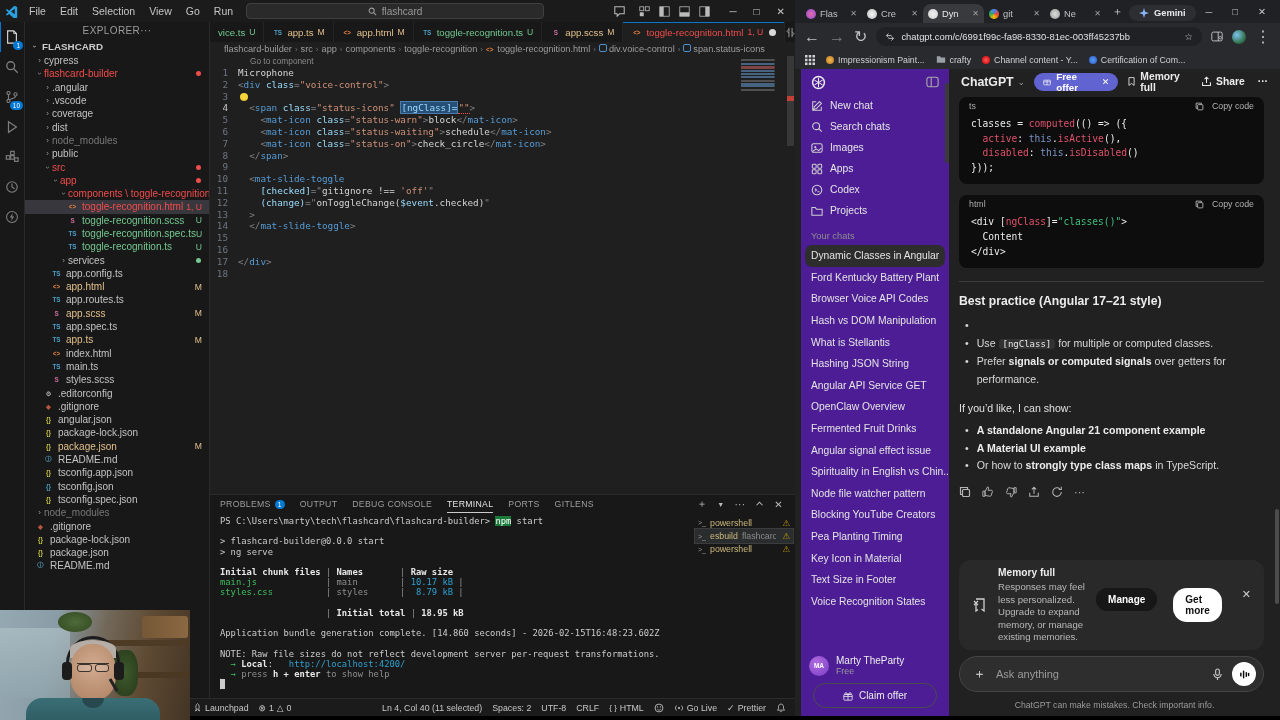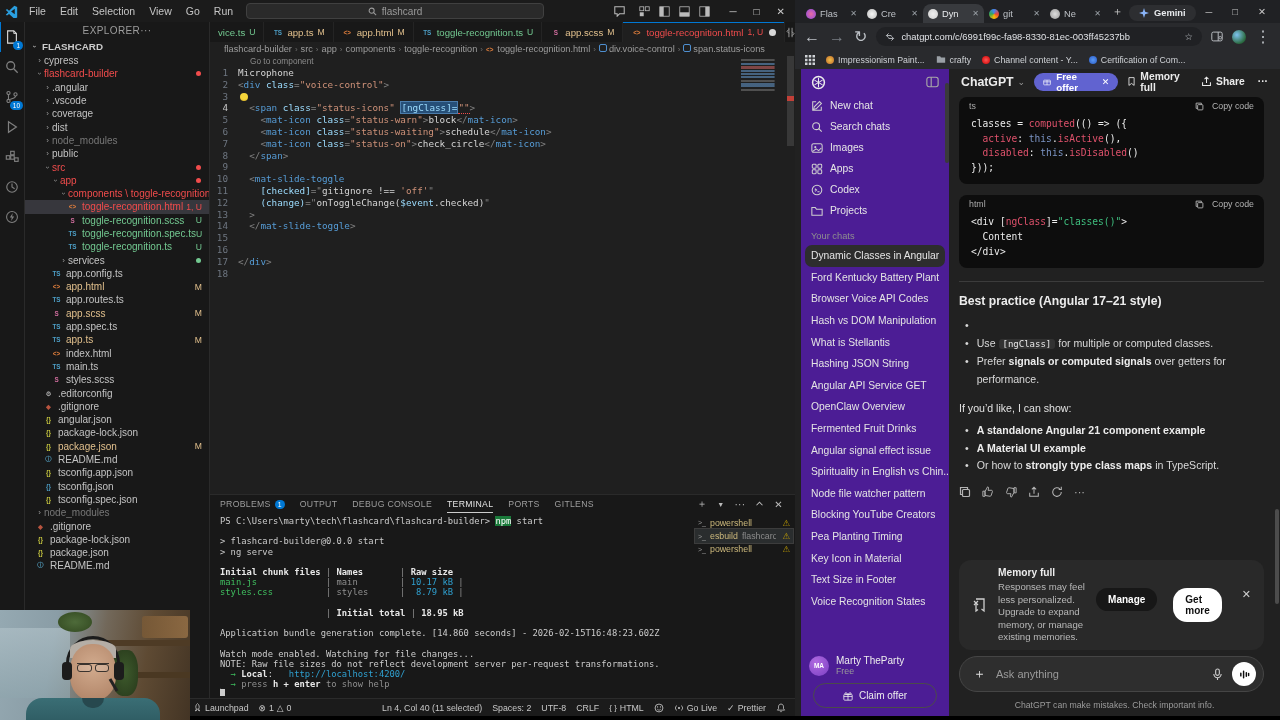--- a/index.html
+++ b/index.html
@@ -656,21 +656,20 @@
           <div class="tline"><span class="tk2-w">&gt; ng serve</span></div>
           <div class="tline">&nbsp;</div>
           <div class="tline"><span class="tk2-b">Initial chunk files</span><span class="tk2-d"> | </span><span class="tk2-b">Names</span><span class="tk2-d">       | </span><span class="tk2-b">Raw size</span></div>
           <div class="tline"><span class="tk2-g">main.js</span><span class="tk2-d">             | </span><span class="tk2-d">main</span><span class="tk2-d">        | </span><span class="tk2-c">10.17 kB</span><span class="tk2-d"> | </span></div>
           <div class="tline"><span class="tk2-g">styles.css</span><span class="tk2-d">          | </span><span class="tk2-d">styles</span><span class="tk2-d">      | </span><span class="tk2-c"> 8.79 kB</span><span class="tk2-d"> | </span></div>
           <div class="tline">&nbsp;</div>
           <div class="tline"><span class="tk2-d">                    | </span><span class="tk2-b">Initial total</span><span class="tk2-d"> | </span><span class="tk2-b">18.95 kB</span></div>
           <div class="tline">&nbsp;</div>
           <div class="tline"><span class="tk2-w">Application bundle generation complete. [14.860 seconds] - 2026-02-15T16:48:23.602Z</span></div>
           <div class="tline">&nbsp;</div>
-          <div class="tline"><span class="tk2-w">Watch mode enabled. Watching for file changes...</span></div>
           <div class="tline"><span class="tk2-w">NOTE: Raw file sizes do not reflect development server per-request transformations.</span></div>
           <div class="tline"><span class="tk2-g">  → </span><span class="tk2-b">Local</span><span class="tk2-w">:   </span><span class="tk2-c">http://localhost:4200/</span></div>
           <div class="tline"><span class="tk2-g">  → </span><span class="tk2-d">press </span><span class="tk2-b">h + enter</span><span class="tk2-d"> to show help</span></div>
           <div class="tline"><span class="tk2-cur">▏</span></div>
         </div>
    <div class="tlist" id="tlist">
           <div class="tl-row">
             <span class="tl-ic">&gt;_</span>
             <span>powershell</span>
             <span class="tl-warn">⚠</span>

